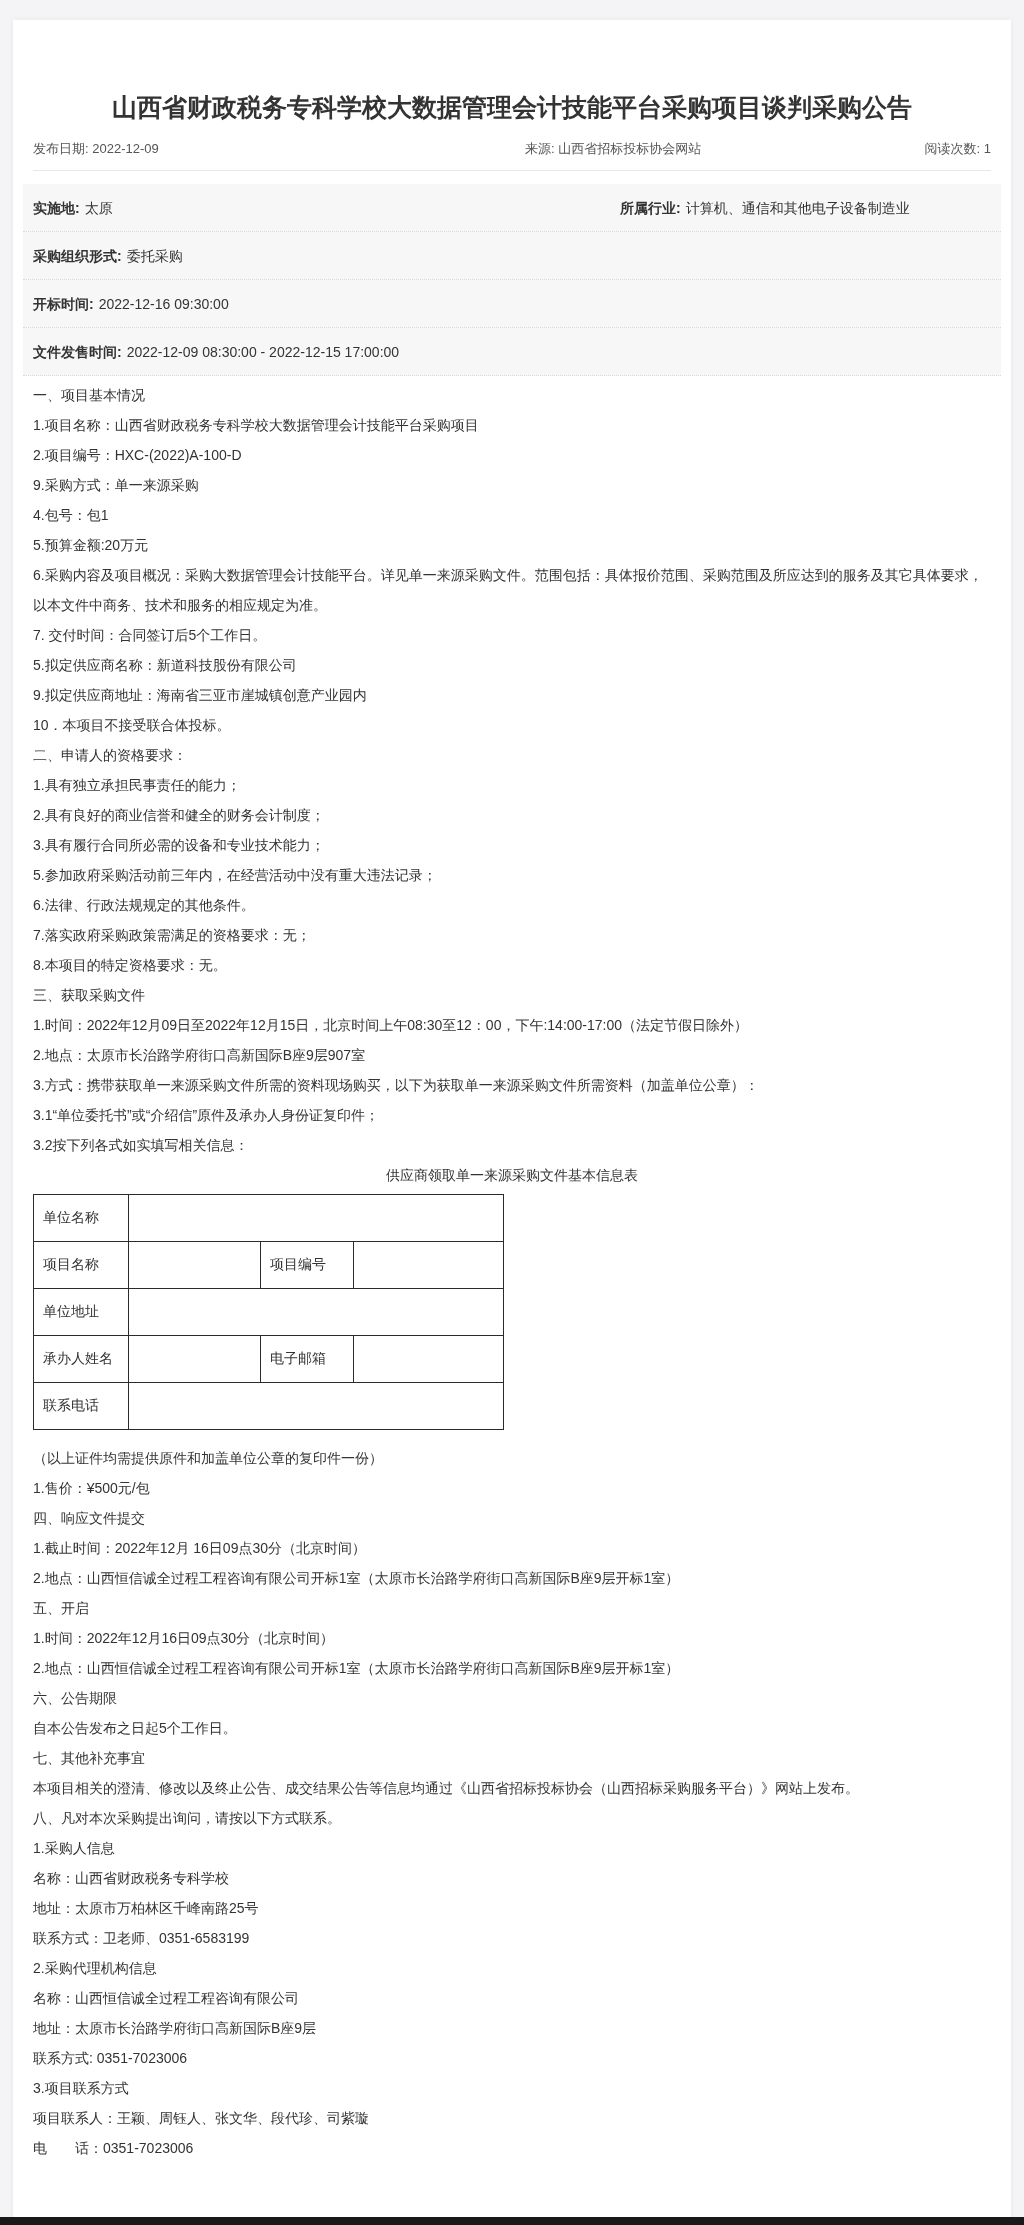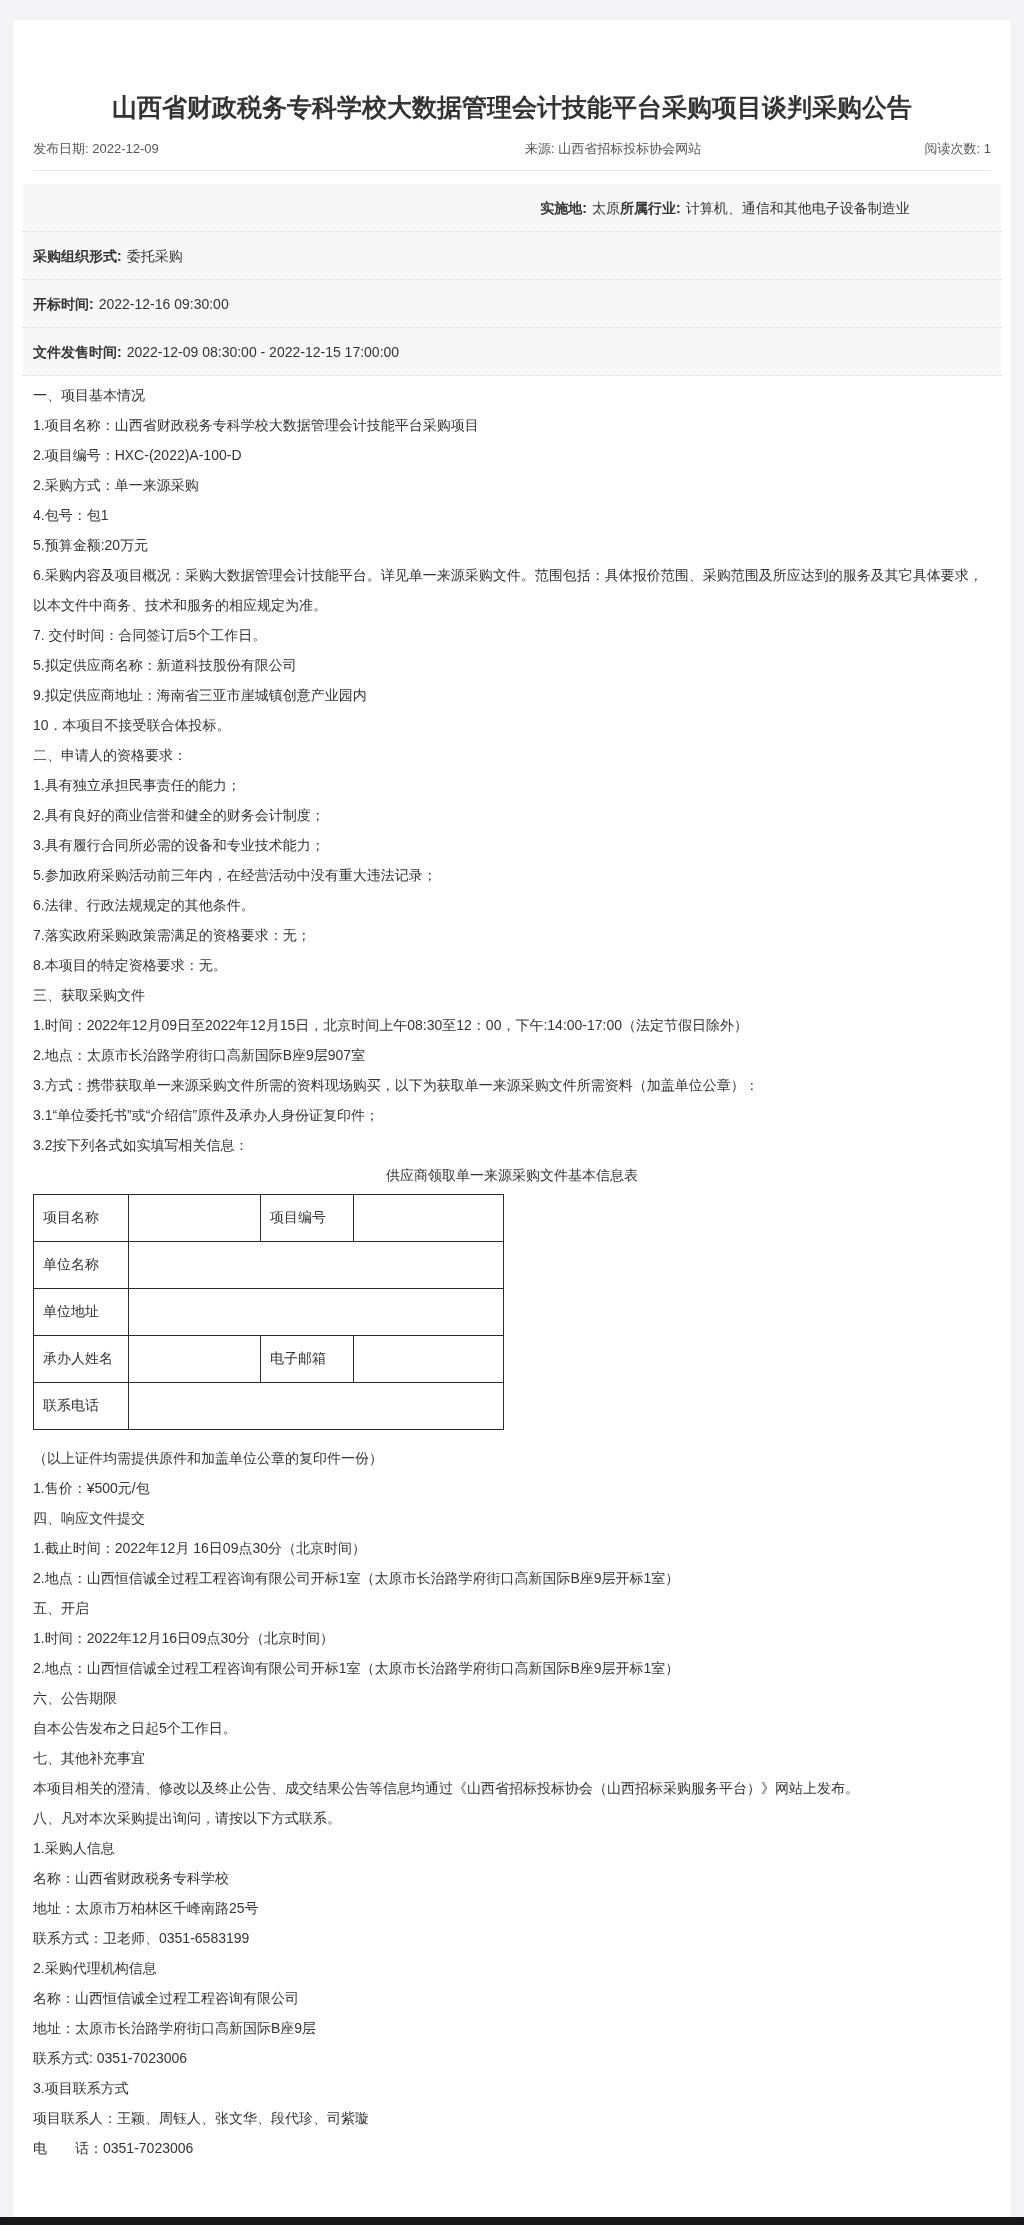--- a/index.html
+++ b/index.html
@@ -45,21 +45,21 @@
     margin:13px -10px 0 -10px;
     background:#f7f7f8;
     font-size:14px;
   }
   .info-row {
     display:flex;
     padding:14px 10px 13px 10px;
     border-bottom:1px dotted #d9d9d9;
     line-height:20px;
   }
-  .info-cell-left { width:587px; flex:none;text-align:right; }
+  .info-cell-left { width:587px; flex:none; }
   .info-cell-right { flex:1; }
   .info-label { font-weight:bold; color:#333; }
   .info-value { margin-left:5px; color:#333; }
 
   .body-text { margin-top:4px; }
   .body-text p {
     margin:0;
     font-size:14px;
     line-height:30px;
     color:#333;
@@ -124,21 +124,21 @@
         <div>
           <span class="info-label">文件发售时间:</span><span class="info-value">2022-12-09 08:30:00 - 2022-12-15 17:00:00</span>
         </div>
       </div>
     </div>
 
     <div class="body-text">
       <p>一、项目基本情况</p>
       <p>1.项目名称：山西省财政税务专科学校大数据管理会计技能平台采购项目</p>
       <p>2.项目编号：HXC-(2022)A-100-D</p>
-      <p>2.采购方式：单一来源采购</p>
+      <p>9.采购方式：单一来源采购</p>
       <p>4.包号：包1</p>
       <p>5.预算金额:20万元</p>
       <p>6.采购内容及项目概况：采购大数据管理会计技能平台。详见单一来源采购文件。范围包括：具体报价范围、采购范围及所应达到的服务及其它具体要求，以本文件中商务、技术和服务的相应规定为准。</p>
       <p>7. 交付时间：合同签订后5个工作日。</p>
       <p>5.拟定供应商名称：新道科技股份有限公司</p>
       <p>9.拟定供应商地址：海南省三亚市崖城镇创意产业园内</p>
       <p>10．本项目不接受联合体投标。</p>
       <p>二、申请人的资格要求：</p>
       <p>1.具有独立承担民事责任的能力；</p>
       <p>2.具有良好的商业信誉和健全的财务会计制度；</p>
@@ -158,28 +158,28 @@
 
       <table class="form-table">
         <colgroup>
           <col style="width:95px">
             <col style="width:132px">
             <col style="width:93px">
             <col style="width:150px">
         </colgroup>
         <tbody>
             <tr>
-          <td>项目名称</td>
-          <td></td>
-          <td>项目编号</td>
-          <td></td>
-        </tr>
-        <tr>
           <td>单位名称</td>
           <td colspan="3"></td>
+        </tr>
+        <tr>
+          <td>项目名称</td>
+          <td></td>
+          <td>项目编号</td>
+          <td></td>
         </tr>
         <tr>
           <td>单位地址</td>
           <td colspan="3"></td>
         </tr>
         <tr>
           <td>承办人姓名</td>
           <td></td>
           <td>电子邮箱</td>
           <td></td>

